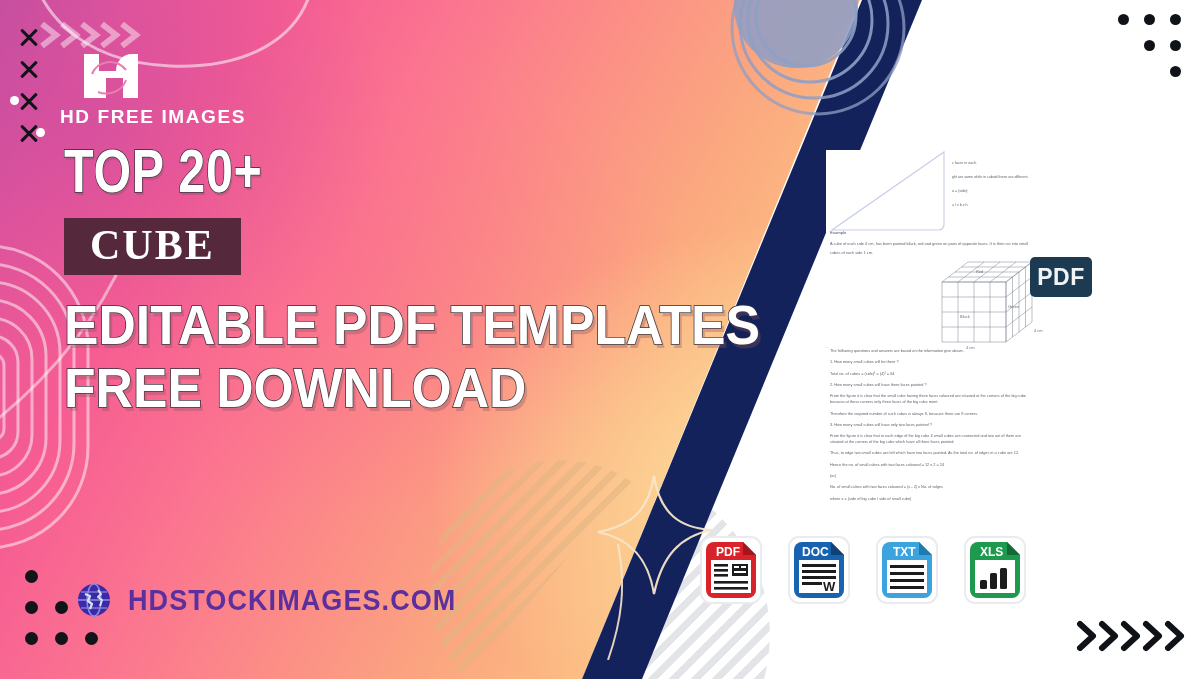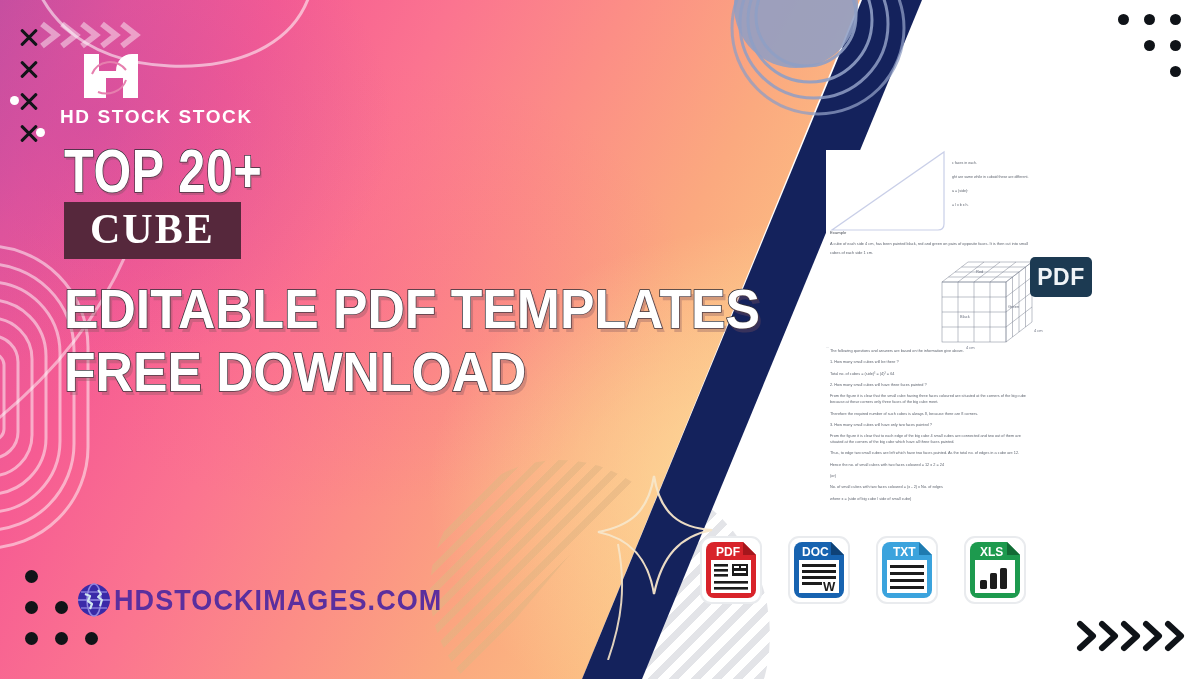--- a/index.html
+++ b/index.html
@@ -141,20 +141,21 @@
     letter-spacing:1px;
     -webkit-text-stroke:1.5px #2a2a33;
     paint-order:stroke fill;
     text-shadow:2px 3px 0 rgba(120,80,95,.35);
   }
 
   .cube-badge {
     display:inline-block;
     background:#56283c;
     padding:5px 26px 8px 26px;
+    margin-top:16px;
   }
   .cube-badge span {
     font-family:"Liberation Serif", serif;
     font-weight:bold;
     font-size:42px;
     line-height:1.05;
     color:#ffffff;
     letter-spacing:2px;
   }
 
@@ -174,21 +175,21 @@
   }
   .line-1 { margin-top:22px; }
   .line-2 { margin-top:6px; }
 
   
   .footer-dots { position:absolute; left:22px; top:570px; z-index:8; }
   .f-dot { position:absolute; width:13px; height:13px; border-radius:50%; background:#111418; }
 
   .site-row {
     position:absolute; left:76px; top:582px; z-index:8;
-    display:flex; align-items:center; gap:2px;
+    display:flex; align-items:center; gap:16px;
   }
   .site-text {
     color:#5b2f9e;
     font-size:30px;
     font-weight:bold;
     letter-spacing:1.2px;
     font-family:"Liberation Sans Narrow","Liberation Sans",sans-serif;
     transform:scaleX(.90);
     transform-origin:left center;
     white-space:nowrap;
@@ -303,21 +304,21 @@
     <div class="x-mark" style="left:8px;  top:102px;"></div>
     <div class="x-dot" style="left:26px; top:108px;"></div>
   </div>
 
   <div class="logo-block">
     <svg class="logo-mark" viewBox="0 0 58 48">
       <path d="M2 2 H17 V19 H34 C34 9 41 2 50 2 H56 V46 H41 V26 H24 V46 H2 Z" fill="#ffffff"></path>
       <path d="M10 22 C16 8 34 6 44 18" fill="none" stroke="#e67fae" stroke-width="2"></path>
       <path d="M44 28 C40 40 26 44 16 40" fill="none" stroke="#e67fae" stroke-width="2"></path>
     </svg>
-    <div class="logo-text">HD STOCK STOCK</div>
+    <div class="logo-text">HD FREE IMAGES</div>
   </div>
 
   <div class="headline-wrap">
     <div class="kicker">TOP 20+</div>
     <div class="cube-badge">
       <span>CUBE</span>
     </div>
     <div class="big-line line-1">EDITABLE PDF TEMPLATES</div>
     <div class="big-line line-2">FREE DOWNLOAD</div>
   </div>

